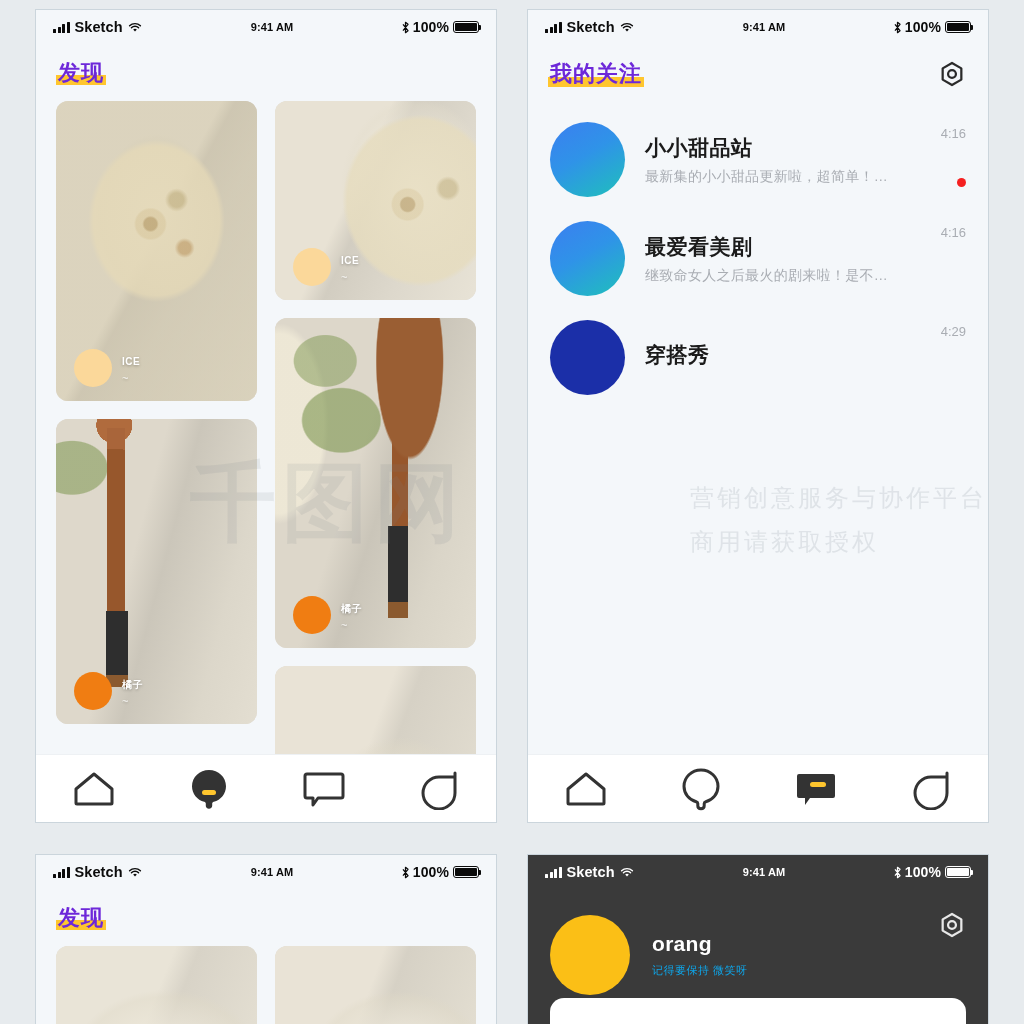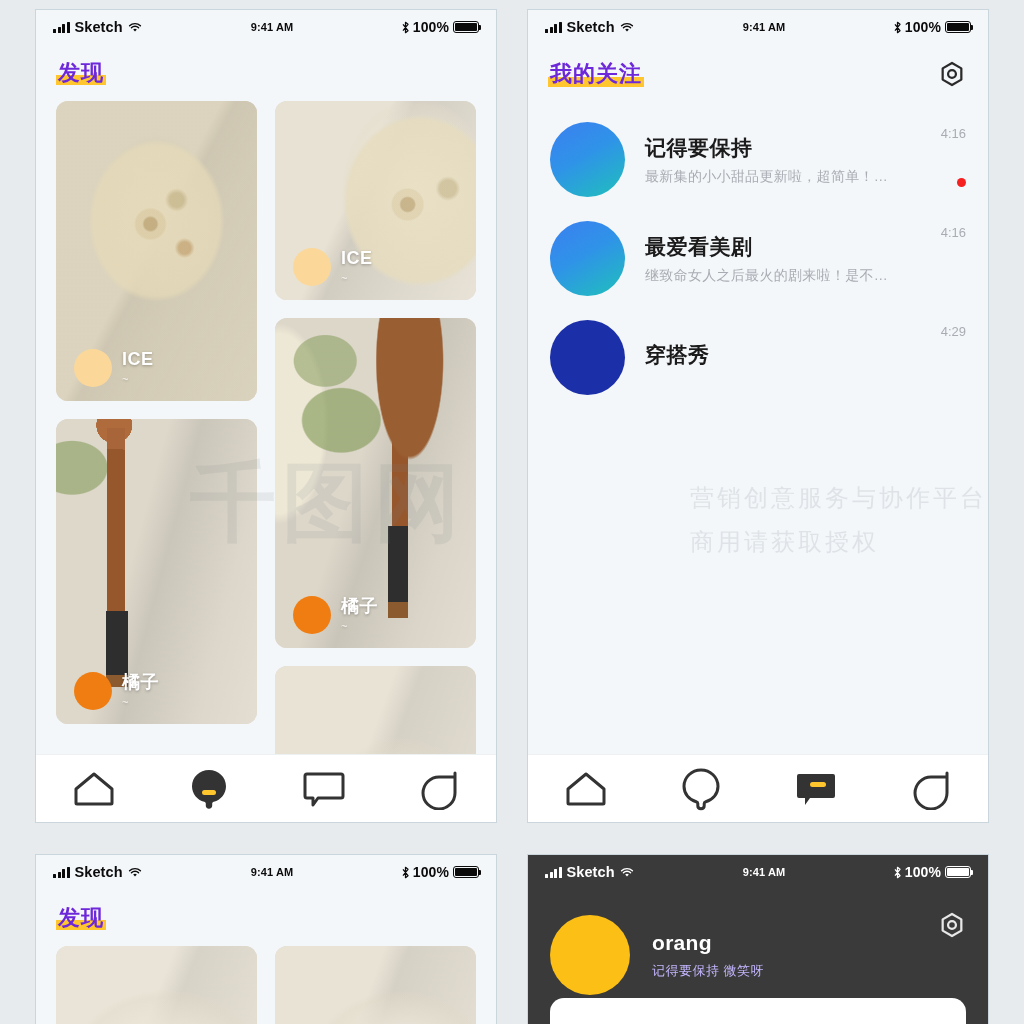--- a/index.html
+++ b/index.html
@@ -80,21 +80,21 @@
   }
   .card .photo { position:absolute; inset:0; }
   .card-badge {
     position:absolute; left:18px; bottom:14px;
     display:flex; align-items:center; gap:10px; z-index:3;
   }
   .dot { width:38px; height:38px; border-radius:50%; flex:none; }
   .dot.ice    { background:#fbd89a; }
   .dot.orange { background:#f07d12; }
   .badge-txt { color:#fff; text-shadow:0 1px 3px rgba(0,0,0,.3); line-height:1.1; }
-  .badge-name { font-size:18px; font-weight:600; letter-spacing:.5px; }
+  .badge-name { font-size:10px; font-weight:600; letter-spacing:.5px; }
   .badge-sub  { font-size:11px; opacity:.85; margin-top:2px; }
 
   
   .ph-glass1 {
     background:
       radial-gradient(circle at 47% 41%, rgba(170,140,85,.55) 0 3%, rgba(200,175,120,.25) 4% 7%, transparent 8%),
       radial-gradient(circle at 60% 33%, rgba(170,150,95,.40) 0 3%, transparent 5%),
       radial-gradient(circle at 64% 49%, rgba(175,130,70,.45) 0 3%, transparent 5%),
       radial-gradient(ellipse 34% 27% at 50% 40%, rgba(226,214,180,.85) 0 92%, rgba(205,195,165,.5) 100%),
       radial-gradient(ellipse 40% 36% at 50% 38%, rgba(244,240,228,.95), rgba(228,222,205,.4) 70%, transparent 75%),
@@ -173,21 +173,21 @@
   .tab { flex:1; display:flex; align-items:center; justify-content:center; height:100%; }
   .tab svg { display:block; }
 
   
   .profile-head {
     display:flex; align-items:center; gap:22px;
     padding:26px 22px 0; position:relative;
   }
   .profile-avatar { width:80px; height:80px; border-radius:50%; background:#fbbf16; flex:none; }
   .profile-name { font-size:21px; font-weight:bold; color:#fff; letter-spacing:.3px; }
-  .profile-sub  { font-size:13px; color:#c4b5fd; margin-top:7px; letter-spacing:.5px; }
+  .profile-sub  { font-size:11px; color:#0ea5e9; margin-top:7px; letter-spacing:.5px; }
   .profile-gear { position:absolute; right:22px; top:22px; width:28px; height:28px; }
   .profile-sheet {
     position:absolute; left:22px; right:22px; bottom:0; height:26px;
     background:#fff; border-radius:14px 14px 0 0;
   }
 
   
   .watermark {
     position:absolute; left:0; top:4px; width:1024px; height:1024px;
     pointer-events:none; z-index:50;
@@ -353,21 +353,21 @@
         <path d="M15 3.2 25 9v12l-10 5.8L5 21V9z" fill="none" stroke="#2a2a2a" stroke-width="2.4" stroke-linejoin="round"></path>
         <circle cx="15" cy="15" r="4.2" fill="none" stroke="#2a2a2a" stroke-width="2.4"></circle>
       </svg>
     </div>
 
     <div class="list">
 
       <div class="list-item">
         <span class="avatar av-grad1"></span>
         <span class="li-body">
-          <span class="li-name" style="display:block">记得要保持</span>
+          <span class="li-name" style="display:block">小小甜品站</span>
           <span class="li-msg" style="display:block">最新集的小小甜品更新啦，超简单！…</span>
         </span>
         <span class="li-meta">
           <span class="li-time">4:16</span>
           <span class="li-unread"></span>
         </span>
       </div>
 
       <div class="list-item">
         <span class="avatar av-grad2"></span>

